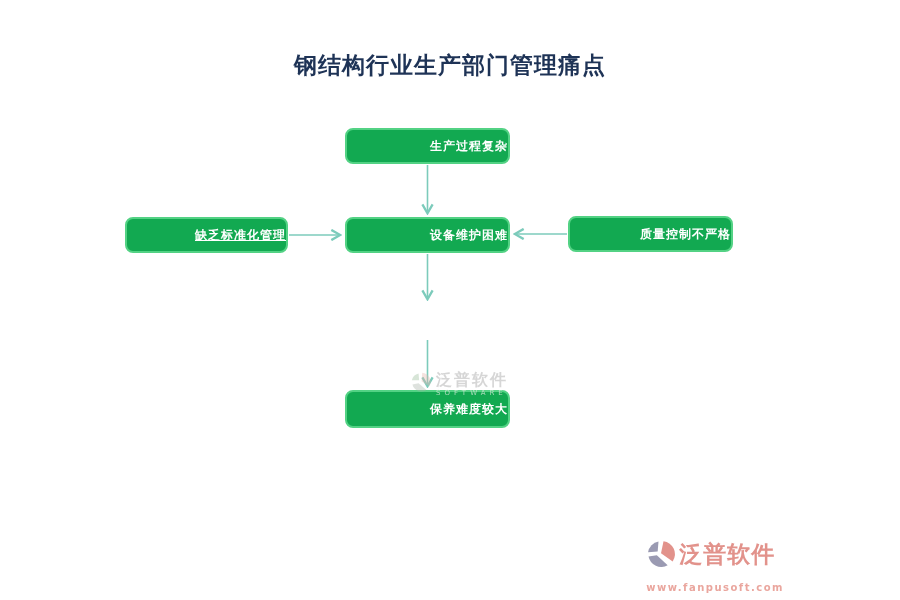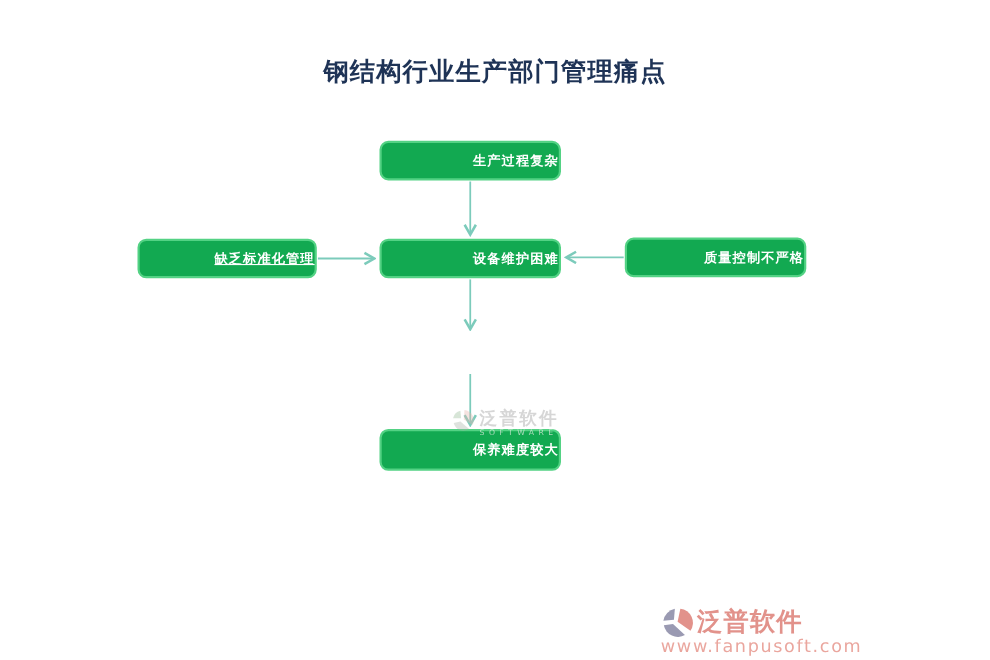--- a/index.html
+++ b/index.html
@@ -105,26 +105,26 @@
     gap: 3px;
   }
   .brand-name {
     font-size: 23px;
     font-weight: 700;
     letter-spacing: 1px;
     color: var(--brand, #E2928B);
     line-height: 30px;
   }
   .brand-url {
-    font-size: 16px;
-    font-weight: 400;
+    font-size: 10px;
+    font-weight: 700;
     letter-spacing: 1.5px;
     color: var(--brand-light, #EAA69E);
     line-height: 13px;
-    margin-top: 0;
+    margin-top: 12px;
   }
 </style>
 </head>
 <body>
 
 <div id="stage">
 
   <div class="title">钢结构行业生产部门管理痛点</div>
 
   <svg id="edges" width="900" height="600" viewBox="0 0 900 600">

